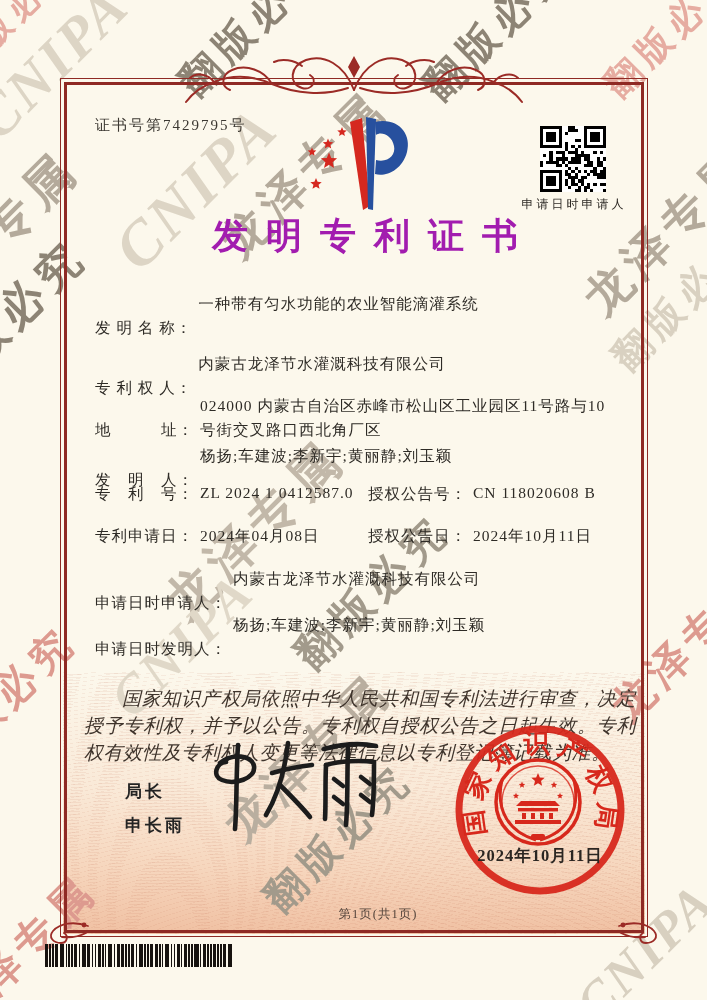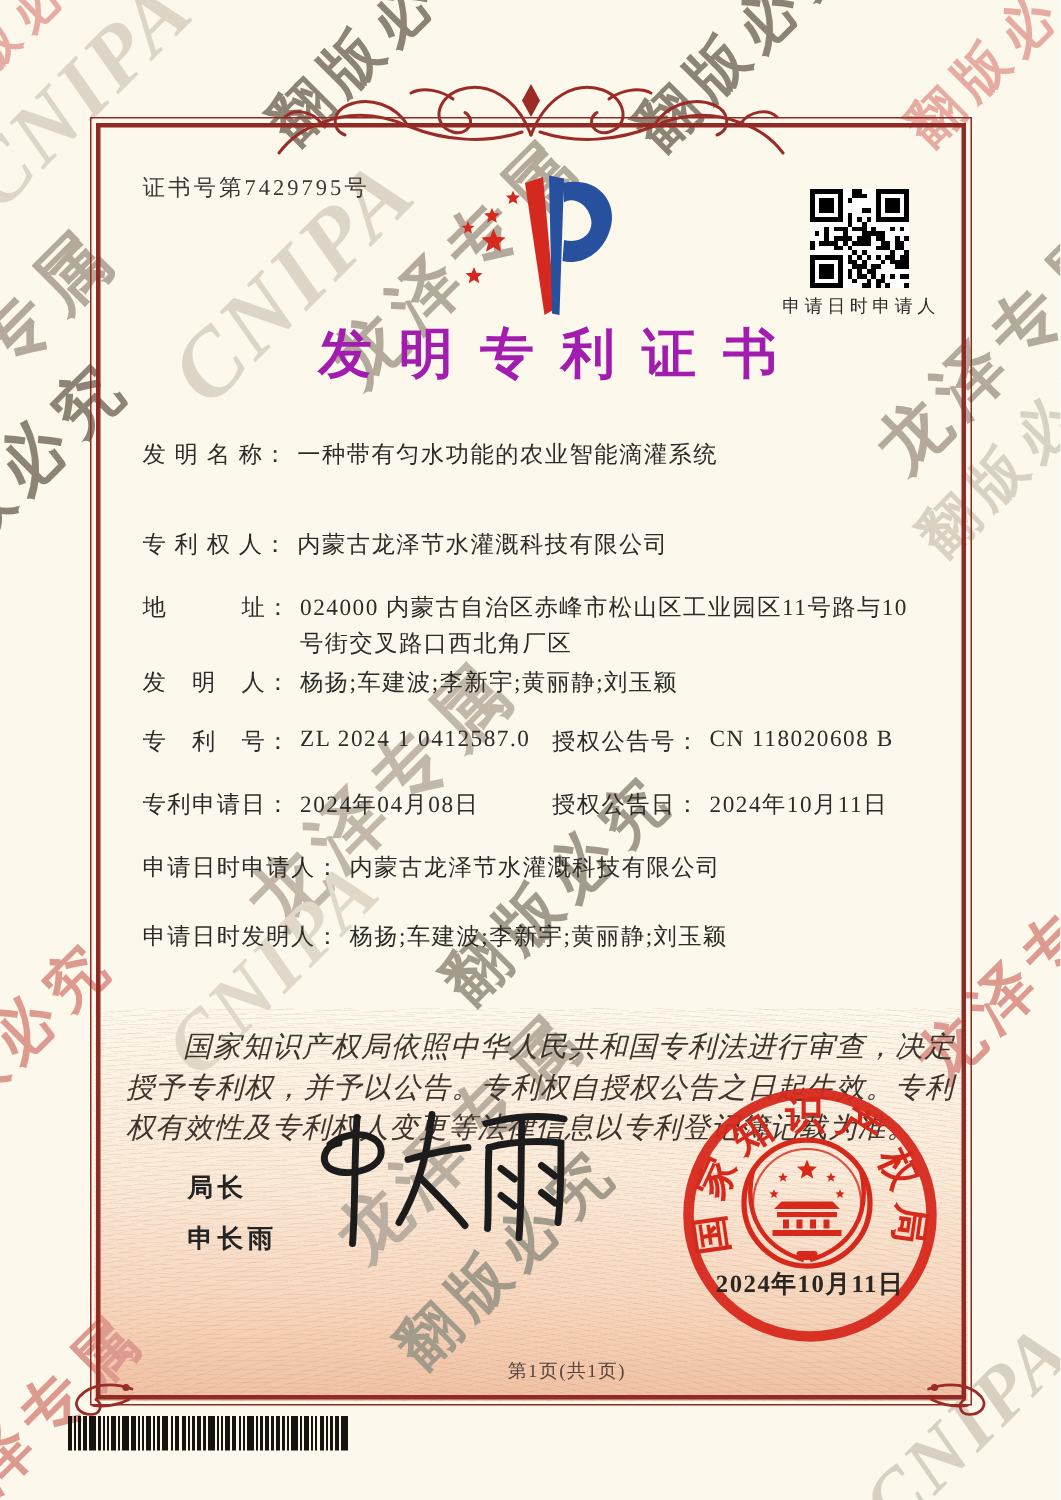--- a/index.html
+++ b/index.html
@@ -21,21 +21,21 @@
          border:1.5px solid #8f2a24;pointer-events:none;}
   #frame .inner{position:absolute;left:3px;top:3px;right:3px;bottom:3px;border:3px solid #8f2a24;}
   .content{position:absolute;z-index:5;}
   #cert-no{left:95px;top:116px;font-size:15px;letter-spacing:2px;color:#3c3832;}
   #logo{left:293px;top:110px;width:124px;height:106px;}
   #qr{left:540px;top:126px;width:66px;height:66px;background:#fff;}
   #qr-label{left:514px;top:196px;width:120px;text-align:center;font-size:12px;letter-spacing:3px;color:#2f2b26;}
   #title{left:60px;top:212px;width:476px;text-align:right;font-size:36px;font-weight:bold;
          letter-spacing:18px;text-indent:18px;color:#a21caf;}
   .row{left:95px;width:525px;display:flex;font-size:15.5px;color:#2e2b26;letter-spacing:1px;line-height:24px;}
-  .row .lb{flex:0 0 auto;margin-right:6px;}
+  .row .lb{flex:0 0 auto;margin-right:6px;margin-top:24px;}
   .row .val{flex:1 1 auto;}
   .pair{left:95px;width:540px;display:flex;font-size:15.5px;color:#2e2b26;letter-spacing:1px;}
   .pair .cell{display:flex;}
   .pair .cell.l{width:273px;}
   .pair .lb{margin-right:6px;}
   #statement{left:84px;top:666px;width:552px;font-size:19px;line-height:27px;color:#3f342c;
              font-style:italic;text-indent:2em;text-align:justify;letter-spacing:0.5px;}
   #director-title{left:125px;top:780px;font-size:17px;font-weight:bold;letter-spacing:3px;color:#242424;
                   font-family:"Liberation Sans",sans-serif;}
   #director-name{left:125px;top:814px;font-size:17px;font-weight:bold;letter-spacing:3px;color:#242424;

